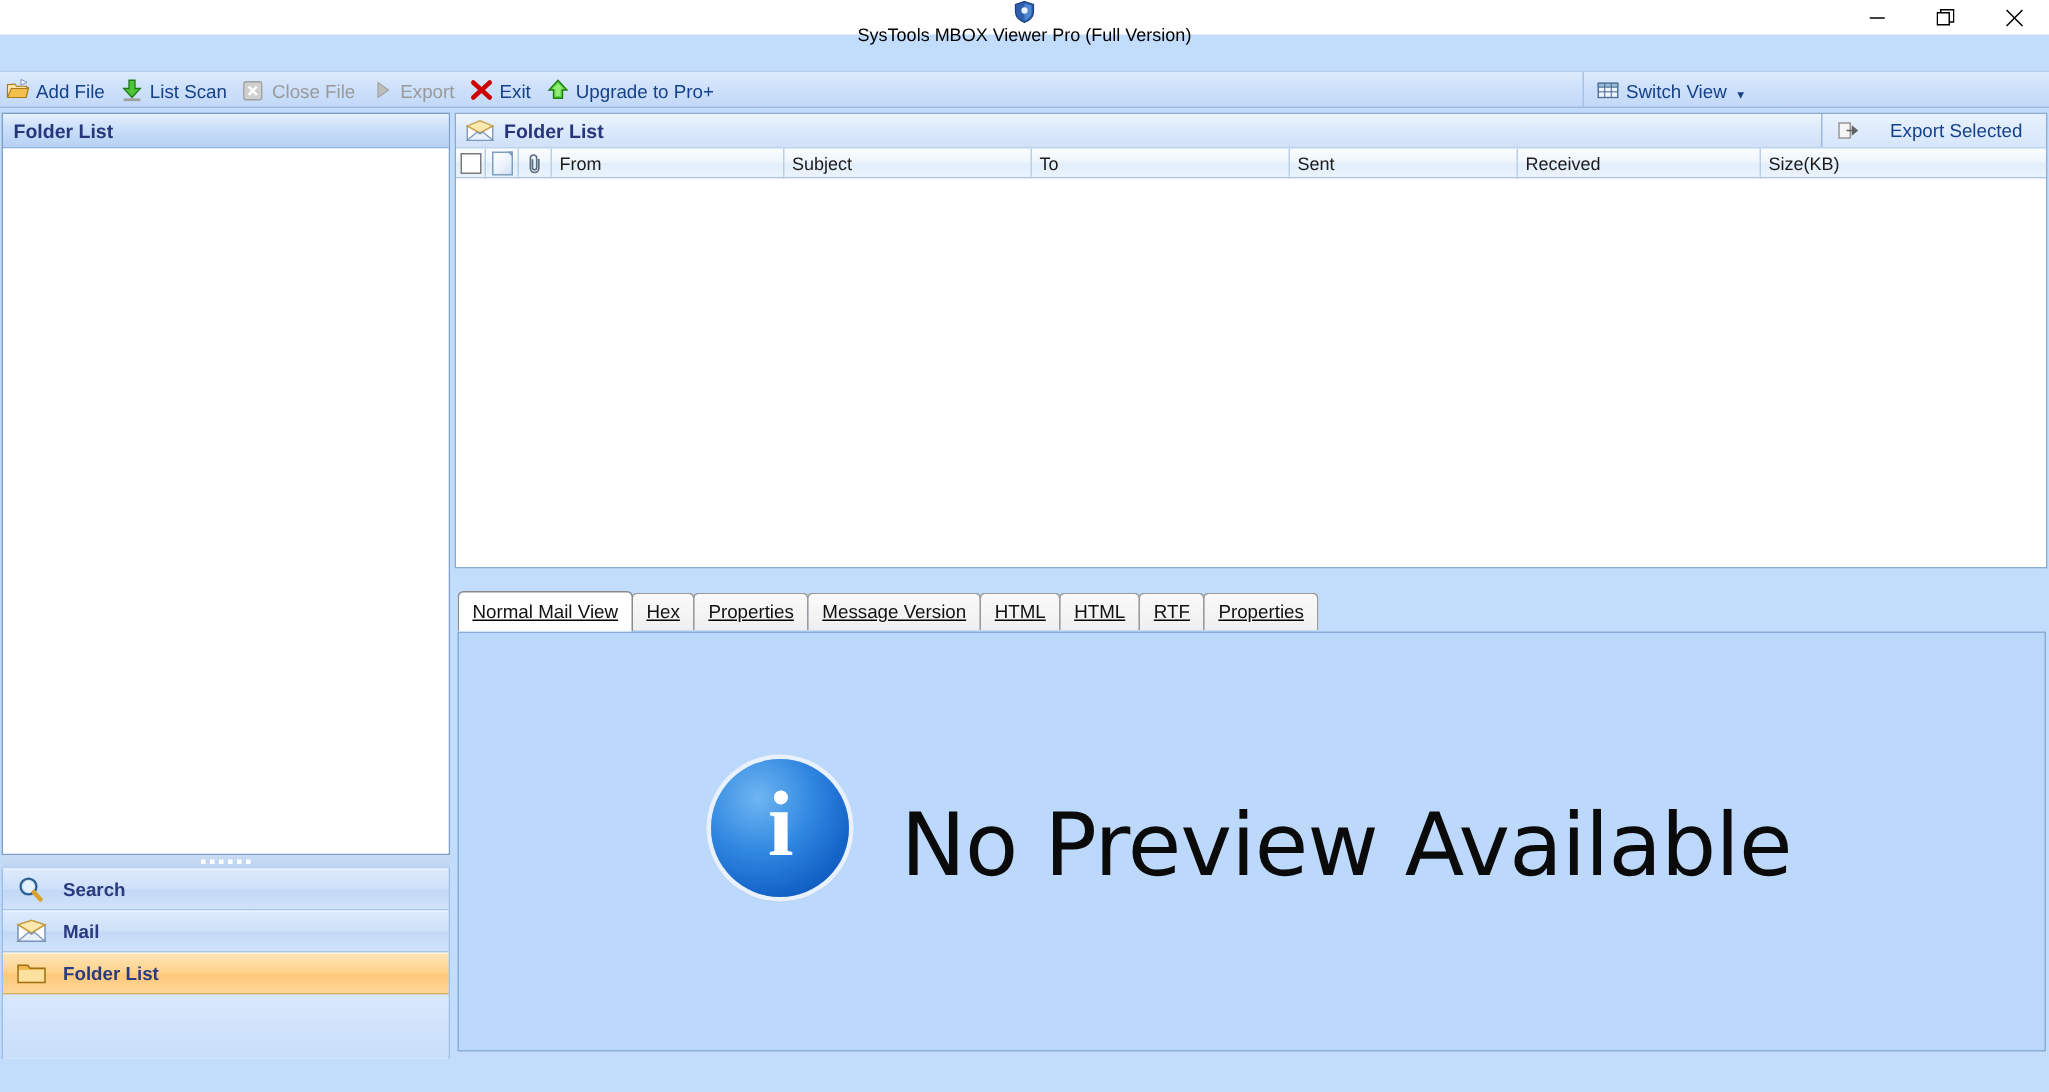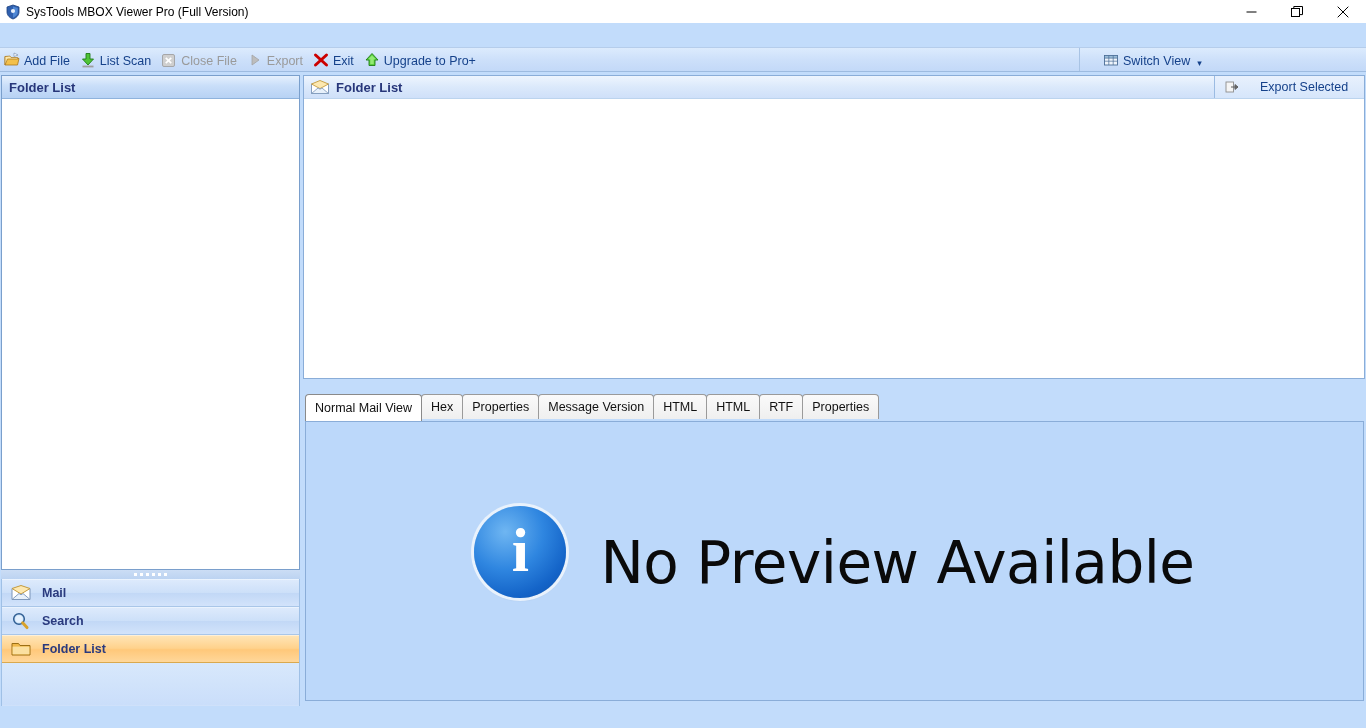--- a/index.html
+++ b/index.html
@@ -19,20 +19,21 @@
   }
 
   
   .titlebar {
     position: absolute;
     left: 0; top: 0;
     width: 1366px; height: 23px;
     background: #ffffff;
     display: flex;
     align-items: center;
+    flex-direction: column;
   }
   .title-icon {
     width: 16px; height: 16px;
     margin-left: 5px; margin-right: 5px;
     position: relative;
     flex: 0 0 auto;
   }
   .title-text {
     font-size: 12px;
     color: #000000;
@@ -94,23 +95,23 @@
   }
   .tb-item.disabled { color: #9a9a9a; }
   .tb-ico { width: 16px; height: 16px; position: relative; flex: 0 0 auto; }
   .tb-right {
     position: absolute;
     right: 0; top: 0;
     height: 23px;
     display: flex;
     align-items: center;
     border-left: 1px solid #a8c3e4;
-    padding-left: 19px;
-    box-sizing: border-box;
-    width: 287px;
+    padding-left: 4px;
+    box-sizing: border-box;
+    width: 311px;
   }
 
   
   .left-panel {
     position: absolute;
     left: 1px; top: 75px;
     width: 299px; height: 495px;
     border: 1px solid #7a9fcc;
     box-sizing: border-box;
     background: #ffffff;
@@ -266,21 +267,22 @@
     border-left: 4px solid transparent;
     border-top: 4px solid #7f9fc0;
   }
 
   
   .tabstrip {
     position: absolute;
     left: 305px; top: 394px;
     width: 1059px; height: 27px;
     display: flex;
-    align-items: flex-start;
+    align-items: center;
+    text-decoration: underline;
   }
   .tab {
     height: 25px;
     background: linear-gradient(to bottom, #fafafa 0%, #efefef 100%);
     border: 1px solid #9a9a9a;
     border-bottom: none;
     border-radius: 4px 4px 0 0;
     display: flex;
     align-items: center;
     padding: 0 9px;
@@ -479,36 +481,36 @@
     <i></i>
     <i></i>
     <i></i>
     <i></i>
   </div>
 
   <div class="navlist">
     <div class="nav-item">
       <span class="nav-ico">
         <svg width="22" height="18" viewBox="0 0 22 18">
+          <circle cx="9" cy="7" r="5.3" fill="#cfe4f8" stroke="#2f5e93" stroke-width="1.5"></circle>
+          <circle cx="9" cy="7" r="3.6" fill="#eaf4ff" opacity="0.8"></circle>
+          <line x1="12.6" y1="10.8" x2="17" y2="15.6" stroke="#d8a22c" stroke-width="3" stroke-linecap="round"></line>
+        </svg>
+      </span>
+      <span class="nav-label">Search</span>
+    </div>
+    <div class="nav-item">
+      <span class="nav-ico">
+        <svg width="22" height="18" viewBox="0 0 22 18">
           <path d="M2 4.5 L20 4.5 L20 15.5 L2 15.5 Z" fill="#ffffff" stroke="#7a94b8" stroke-width="1"></path>
           <path d="M2 4.5 L11 1.5 L20 4.5 L11 10 Z" fill="#fde8b0" stroke="#c49b3e" stroke-width="1"></path>
           <path d="M2 15.5 L9 9.5 L11 10.8 L13 9.5 L20 15.5 Z" fill="#e8f1fb" stroke="#7a94b8" stroke-width="0.9"></path>
         </svg>
       </span>
       <span class="nav-label">Mail</span>
-    </div>
-    <div class="nav-item">
-      <span class="nav-ico">
-        <svg width="22" height="18" viewBox="0 0 22 18">
-          <circle cx="9" cy="7" r="5.3" fill="#cfe4f8" stroke="#2f5e93" stroke-width="1.5"></circle>
-          <circle cx="9" cy="7" r="3.6" fill="#eaf4ff" opacity="0.8"></circle>
-          <line x1="12.6" y1="10.8" x2="17" y2="15.6" stroke="#d8a22c" stroke-width="3" stroke-linecap="round"></line>
-        </svg>
-      </span>
-      <span class="nav-label">Search</span>
     </div>
     <div class="nav-item active">
       <span class="nav-ico">
         <svg width="22" height="18" viewBox="0 0 22 18">
           <path d="M2 3.5 L8.5 3.5 L10 5.5 L20 5.5 L20 15 L2 15 Z" fill="#f0b84a" stroke="#9b6f16" stroke-width="1"></path>
           <path d="M2.6 6.6 L19.4 6.6 L19.4 14.3 L2.6 14.3 Z" fill="#fbe0a0"></path>
         </svg>
       </span>
       <span class="nav-label">Folder List</span>
     </div>
@@ -529,20 +531,41 @@
         <span style="width:14px;height:14px;display:inline-block;">
           <svg width="14" height="14" viewBox="0 0 14 14">
             <rect x="1" y="2" width="7.5" height="10" fill="#f5f5f5" stroke="#8d8d8d" stroke-width="0.9"></rect>
             <path d="M6 7 L12.5 7 M10 4.6 L13 7 L10 9.4 Z" fill="#7a7a7a" stroke="#5f5f5f" stroke-width="1"></path>
           </svg>
         </span>
         <span>Export Selected</span>
       </div>
     </div>
 
+    <div class="colhdr">
+      <div class="col icocol" style="width:20px;">
+        <span class="chk-box"></span>
+      </div>
+      <div class="col icocol" style="width:22px;">
+        <span class="pg-ico"></span>
+      </div>
+      <div class="col icocol" style="width:22px;">
+        <span style="display:inline-block;width:12px;height:14px;">
+          <svg width="12" height="14" viewBox="0 0 12 14">
+            <path d="M8.2 4 L8.2 10.2 C8.2 11.9 6.9 13 5.4 13 C3.9 13 2.6 11.9 2.6 10.2 L2.6 3.4 C2.6 2.3 3.5 1.3 4.7 1.3 C5.9 1.3 6.8 2.3 6.8 3.4 L6.8 9.9 C6.8 10.6 6.2 11.2 5.4 11.2 C4.6 11.2 4 10.6 4 9.9 L4 4.2" fill="none" stroke="#5b6b80" stroke-width="1.1"></path>
+          </svg>
+        </span>
+      </div>
+      <div class="col" style="width:155px;">From</div>
+      <div class="col" style="width:165px;">Subject</div>
+      <div class="col" style="width:172px;">To</div>
+      <div class="col" style="width:152px;">Sent</div>
+      <div class="col" style="width:162px;">Received</div>
+      <div class="col" style="width:190px;border-right:none;">Size(KB)</div>
+    </div>
 
     <div class="grid-body"></div>
   </div>
 
   <div class="tabstrip">
     <div class="tab active">Normal Mail View</div>
     <div class="tab">Hex</div>
     <div class="tab">Properties</div>
     <div class="tab">Message Version</div>
     <div class="tab">HTML</div>

